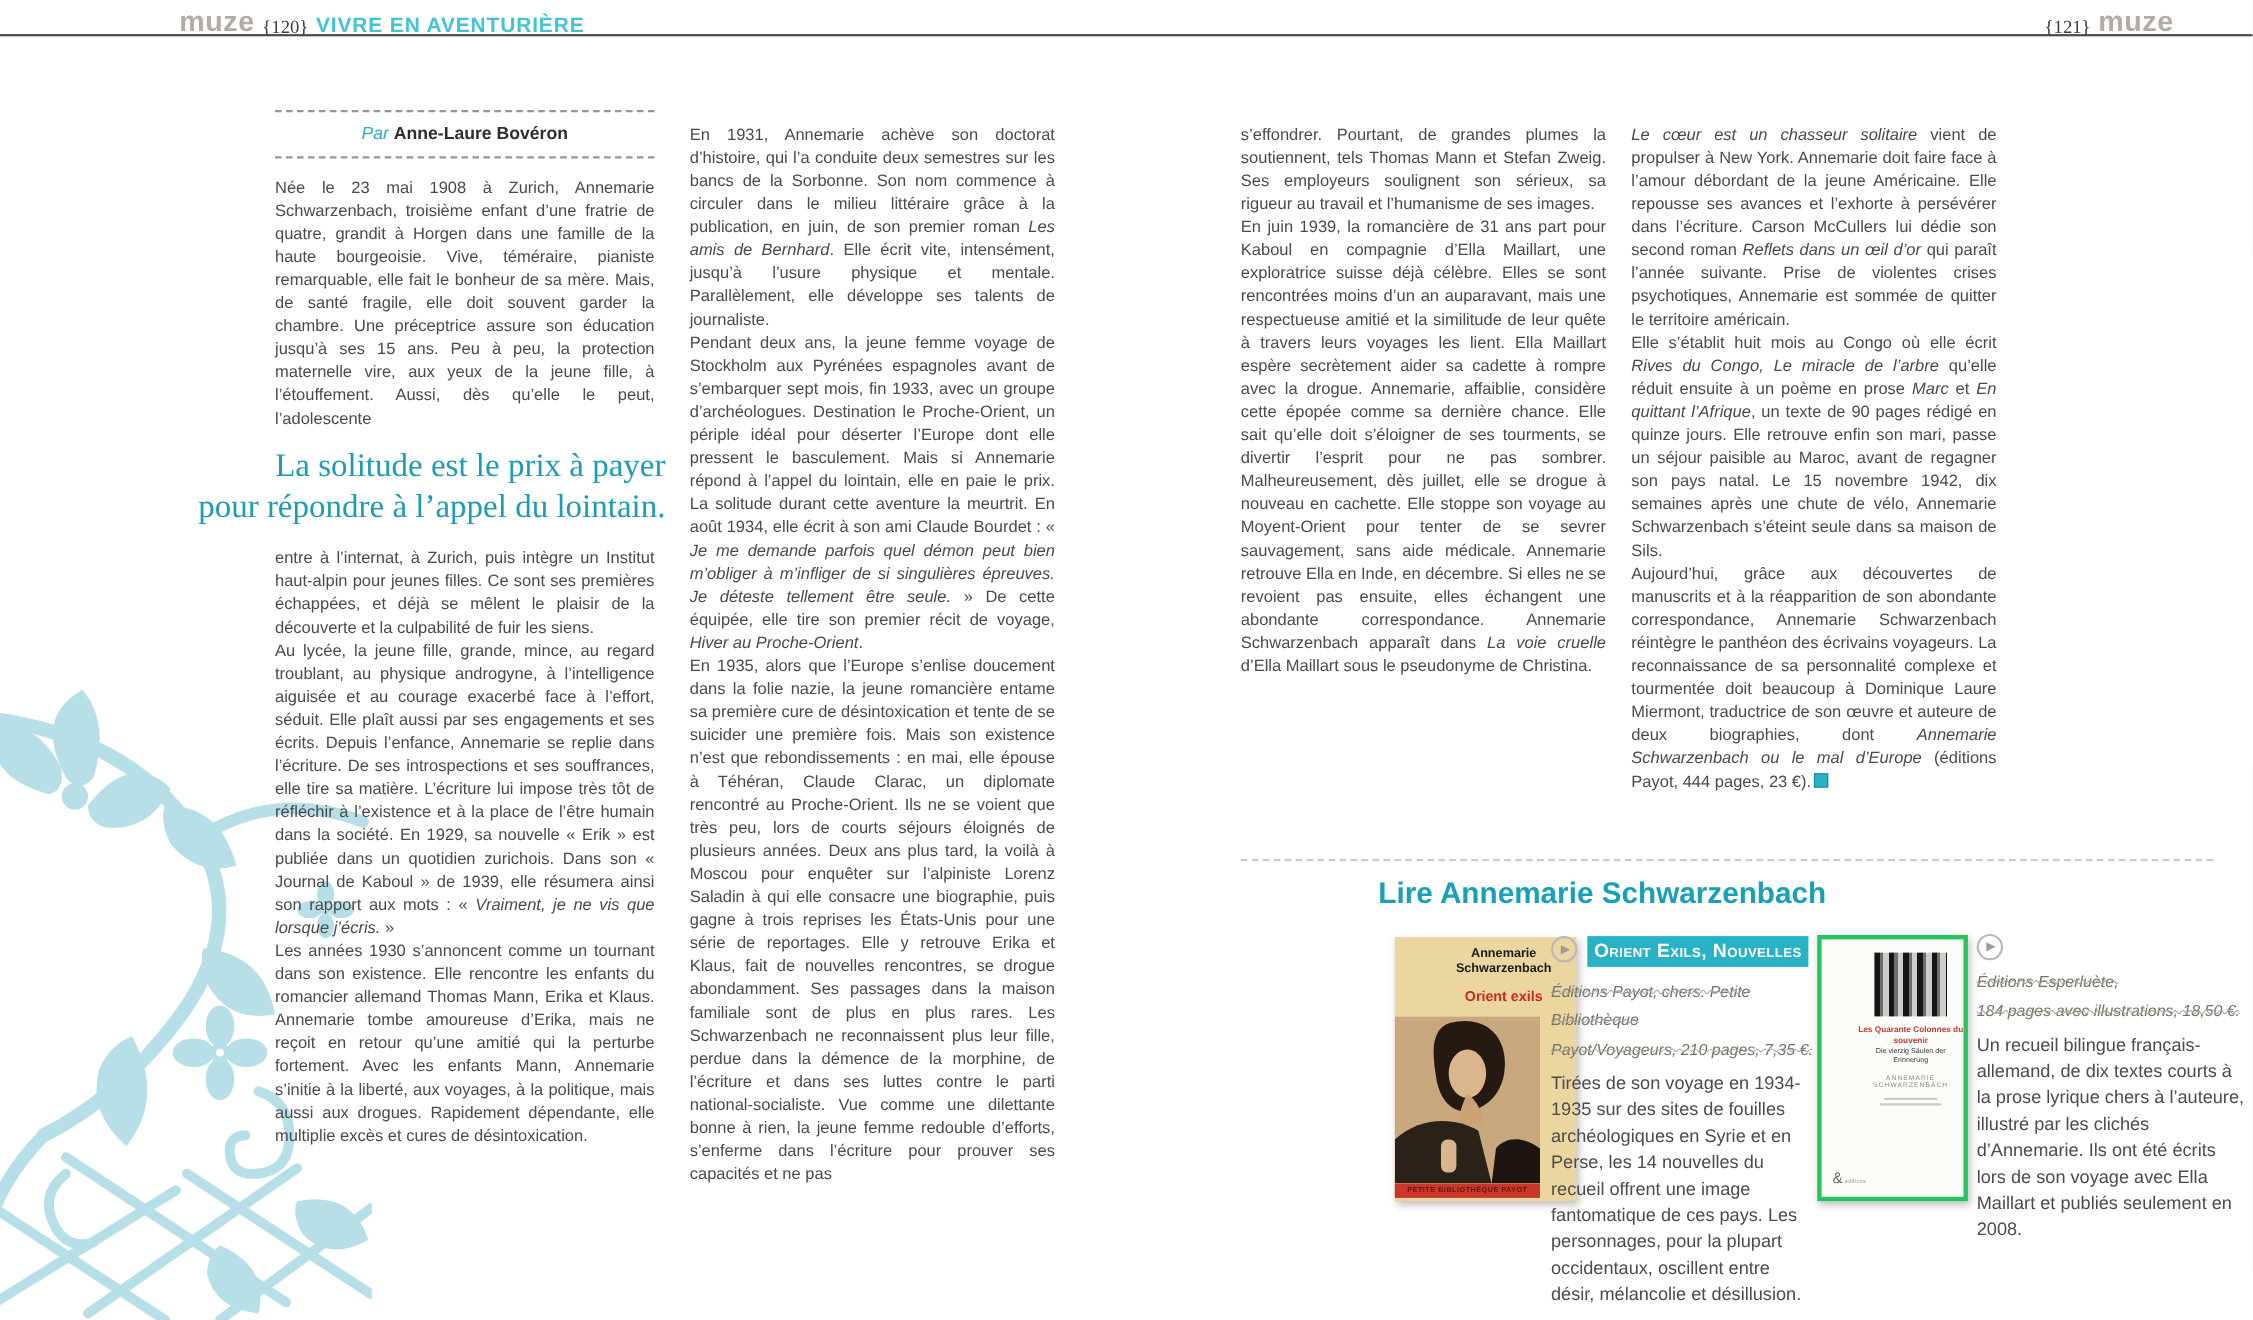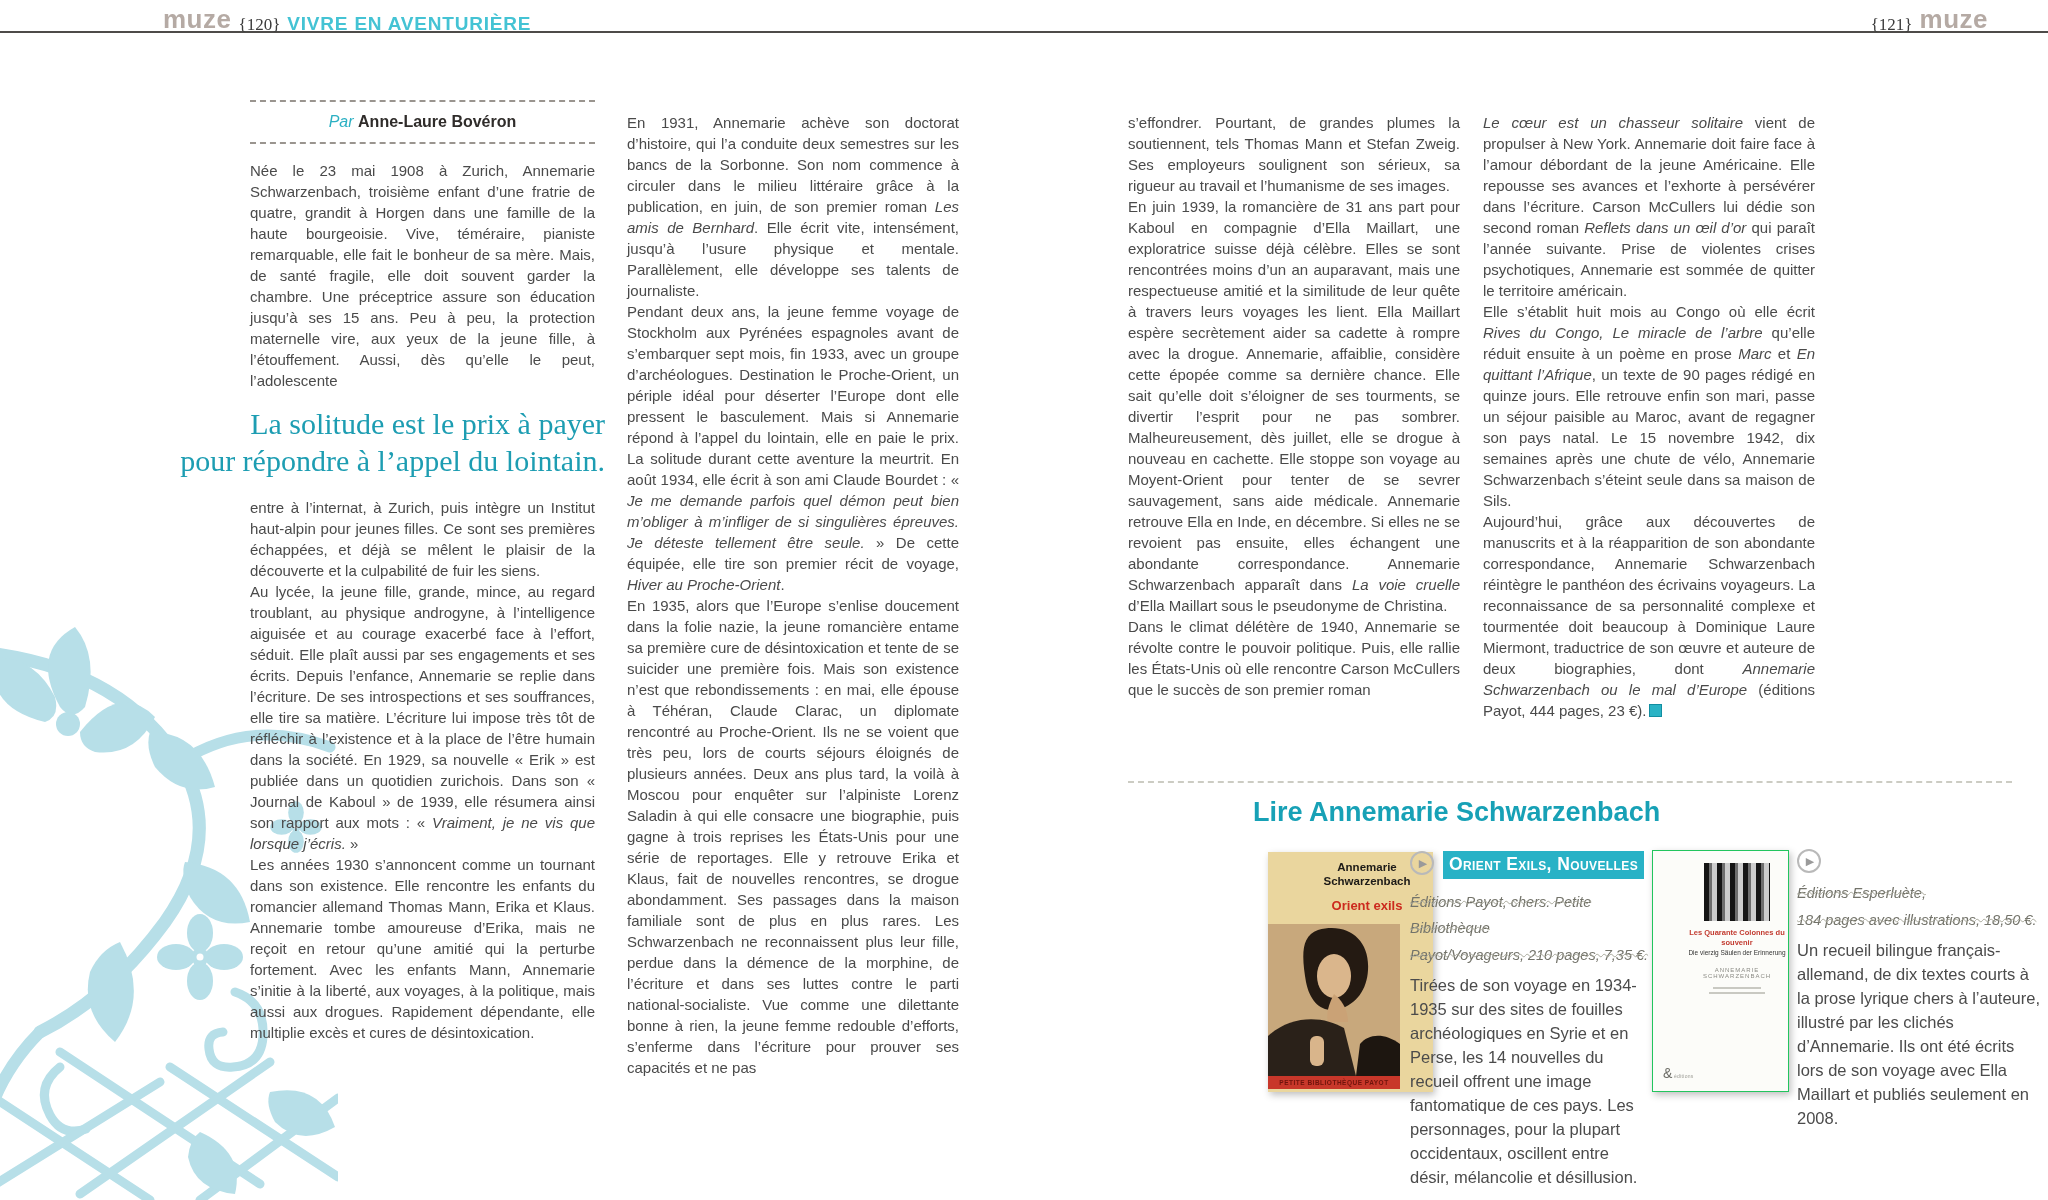--- a/index.html
+++ b/index.html
@@ -2,21 +2,21 @@
 <html><head>
 <meta charset="utf-8">
 <style>
   html,body{margin:0;padding:0;background:#e8e8e8;}
   .spread{position:relative;width:2048px;height:1200px;background:#ffffff;overflow:hidden;
           font-family:"Liberation Sans",sans-serif;color:#4a4a4a;}
   
   .header-rule{position:absolute;top:31px;left:0;width:2048px;border-top:2px solid #4d4b49;}
   .hdr{position:absolute;top:4px;display:flex;align-items:flex-end;gap:7px;white-space:nowrap;}
   .hdr-left{left:163px;}
-  .hdr-right{right:60px;}
+  .hdr-right{right:72px;}
   .muze-logo{font-weight:900;font-size:26px;letter-spacing:0.5px;color:#b5aaa4;}
   .pagenum{font-family:"Liberation Serif",serif;font-size:17px;color:#3c3c3c;}
   .section-title{font-weight:bold;font-size:19px;letter-spacing:0.8px;color:#44c3d4;}
   
   .col{position:absolute;text-align:justify;font-size:15px;line-height:21px;z-index:2;}
   .col p{margin:0;}
   .col-1{left:250px;top:100px;width:345px;}
   .col-2{left:627px;top:112px;width:332px;}
   .col-3{left:1128px;top:112px;width:332px;}
   .col-4{left:1483px;top:112px;width:332px;}
@@ -50,21 +50,21 @@
   
   .cover{position:absolute;z-index:2;box-shadow:2px 3px 7px rgba(0,0,0,0.25);padding-left:33px;}
   .cover-1{left:1268px;top:852px;width:132px;height:240px;background:#ead69e;}
   .c1-author{padding-top:9px;text-align:center;font-weight:bold;font-size:11.5px;
              line-height:1.2;color:#1c1a17;}
   .c1-title{margin-top:9px;text-align:center;font-weight:bold;font-size:13px;color:#cc2a1e;}
   .c1-photo{position:absolute;left:0;bottom:16px;width:132px;height:152px;}
   .c1-band{position:absolute;left:0;bottom:3px;width:132px;height:13px;background:#c8372a;
            color:#6e130c;font-size:6.5px;font-weight:bold;text-align:center;line-height:13px;
            letter-spacing:0.5px;}
-  .cover-2{left:1652px;top:850px;width:137px;height:242px;background:#fcfcf9;border:1px solid #22c55e;box-sizing:border-box;}
+  .cover-2{left:1652px;top:850px;width:137px;height:242px;background:#fcfcf9;border:4px solid #22c55e;box-sizing:border-box;}
   .c2-photo{margin:12px auto 7px;width:66px;height:58px;
             background:repeating-linear-gradient(90deg,#151515 0 5px,#6e6e6e 5px 8px,#cdcdcd 8px 13px);}
   .c2-title{text-align:center;font-weight:bold;font-size:7.5px;color:#c23b30;line-height:1.3;}
   .c2-subtitle{text-align:center;font-size:6.5px;color:#333;line-height:1.3;margin-top:1px;}
   .c2-author{text-align:center;font-size:6px;letter-spacing:1px;color:#8a8a84;margin-top:10px;
              text-transform:uppercase;}
   .c2-bars{margin:8px auto 0;width:58px;}
   .c2-bars div{height:2px;background:#c9c9c2;margin:3px auto;}
   .c2-logo{position:absolute;left:10px;bottom:10px;font-size:14px;color:#6c6c66;}
   .c2-logo small{font-size:5px;color:#9b9b94;letter-spacing:0.3px;}
@@ -154,21 +154,20 @@
 
   <div class="col col-2">
     <p>En 1931, Annemarie achève son doctorat d’histoire, qui l’a conduite deux semestres sur les bancs de la Sorbonne. Son nom commence à circuler dans le milieu littéraire grâce à la publication, en juin, de son premier roman <i>Les amis de Bernhard</i>. Elle écrit vite, intensément, jusqu’à l’usure physique et mentale. Parallèlement, elle développe ses talents de journaliste.</p>
     <p>Pendant deux ans, la jeune femme voyage de Stockholm aux Pyrénées espagnoles avant de s’embarquer sept mois, fin 1933, avec un groupe d’archéologues. Destination le Proche-Orient, un périple idéal pour déserter l’Europe dont elle pressent le basculement. Mais si Annemarie répond à l’appel du lointain, elle en paie le prix. La solitude durant cette aventure la meurtrit. En août 1934, elle écrit à son ami Claude Bourdet : « <i>Je me demande parfois quel démon peut bien m’obliger à m’infliger de si singulières épreuves. Je déteste tellement être seule.</i> » De cette équipée, elle tire son premier récit de voyage, <i>Hiver au Proche-Orient</i>.</p>
     <p>En 1935, alors que l’Europe s’enlise doucement dans la folie nazie, la jeune romancière entame sa première cure de désintoxication et tente de se suicider une première fois. Mais son existence n’est que rebondissements : en mai, elle épouse à Téhéran, Claude Clarac, un diplomate rencontré au Proche-Orient. Ils ne se voient que très peu, lors de courts séjours éloignés de plusieurs années. Deux ans plus tard, la voilà à Moscou pour enquêter sur l’alpiniste Lorenz Saladin à qui elle consacre une biographie, puis gagne à trois reprises les États-Unis pour une série de reportages. Elle y retrouve Erika et Klaus, fait de nouvelles rencontres, se drogue abondamment. Ses passages dans la maison familiale sont de plus en plus rares. Les Schwarzenbach ne reconnaissent plus leur fille, perdue dans la démence de la morphine, de l’écriture et dans ses luttes contre le parti national-socialiste. Vue comme une dilettante bonne à rien, la jeune femme redouble d’efforts, s’enferme dans l’écriture pour prouver ses capacités et ne pas</p>
   </div>
 
   <div class="col col-3">
     <p>s’effondrer. Pourtant, de grandes plumes la soutiennent, tels Thomas Mann et Stefan Zweig. Ses employeurs soulignent son sérieux, sa rigueur au travail et l’humanisme de ses images.</p>
     <p>En juin 1939, la romancière de 31 ans part pour Kaboul en compagnie d’Ella Maillart, une exploratrice suisse déjà célèbre. Elles se sont rencontrées moins d’un an auparavant, mais une respectueuse amitié et la similitude de leur quête à travers leurs voyages les lient. Ella Maillart espère secrètement aider sa cadette à rompre avec la drogue. Annemarie, affaiblie, considère cette épopée comme sa dernière chance. Elle sait qu’elle doit s’éloigner de ses tourments, se divertir l’esprit pour ne pas sombrer. Malheureusement, dès juillet, elle se drogue à nouveau en cachette. Elle stoppe son voyage au Moyent-Orient pour tenter de se sevrer sauvagement, sans aide médicale. Annemarie retrouve Ella en Inde, en décembre. Si elles ne se revoient pas ensuite, elles échangent une abondante correspondance. Annemarie Schwarzenbach apparaît dans <i>La voie cruelle</i> d’Ella Maillart sous le pseudonyme de Christina.</p>
-    <p>Dans le climat délétère de 1940, Annemarie se révolte contre le pouvoir politique. Puis, elle rallie les États-Unis où elle rencontre Carson McCullers que le succès de son premier roman</p>
   </div>
 
   <div class="col col-4">
     <p><i>Le cœur est un chasseur solitaire</i> vient de propulser à New York. Annemarie doit faire face à l’amour débordant de la jeune Américaine. Elle repousse ses avances et l’exhorte à persévérer dans l’écriture. Carson McCullers lui dédie son second roman <i>Reflets dans un œil d’or</i> qui paraît l’année suivante. Prise de violentes crises psychotiques, Annemarie est sommée de quitter le territoire américain.</p>
     <p>Elle s’établit huit mois au Congo où elle écrit <i>Rives du Congo, Le miracle de l’arbre</i> qu’elle réduit ensuite à un poème en prose <i>Marc</i> et <i>En quittant l’Afrique</i>, un texte de 90 pages rédigé en quinze jours. Elle retrouve enfin son mari, passe un séjour paisible au Maroc, avant de regagner son pays natal. Le 15 novembre 1942, dix semaines après une chute de vélo, Annemarie Schwarzenbach s’éteint seule dans sa maison de Sils.</p>
     <p><span>Aujourd’hui, grâce aux découvertes de manuscrits et à la réapparition de son abondante correspondance, Annemarie Schwarzenbach réintègre le panthéon des écrivains voyageurs. La reconnaissance de sa personnalité complexe et tourmentée doit beaucoup à Dominique Laure Miermont, traductrice de son œuvre et auteure de deux biographies, dont <i>Annemarie Schwarzenbach ou le mal d’Europe</i> (éditions Payot, 444 pages, 23 €).</span><span class="endmark"></span></p>
   </div>
 
   <div class="books-sep"></div>
   <div class="books-heading">Lire Annemarie Schwarzenbach</div>

